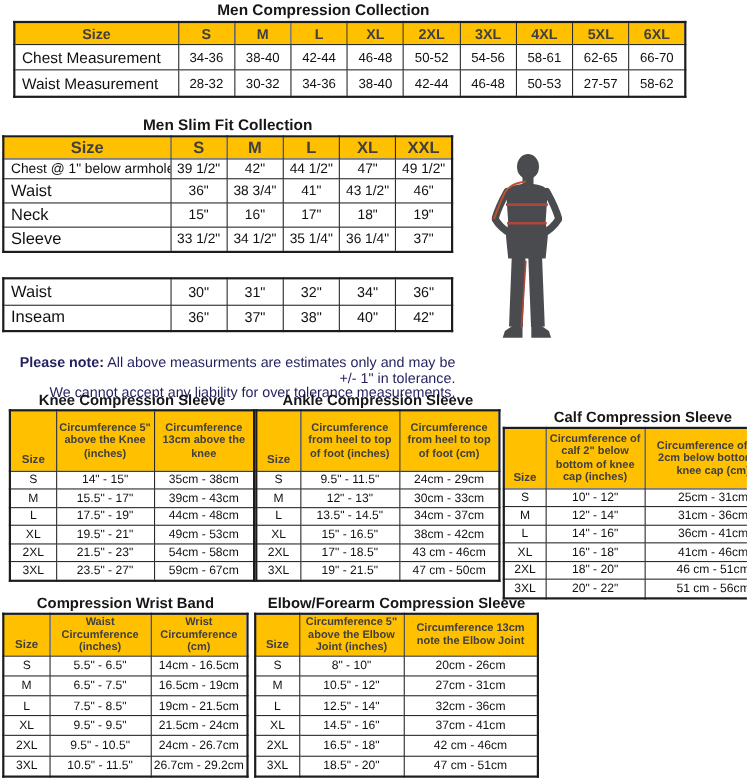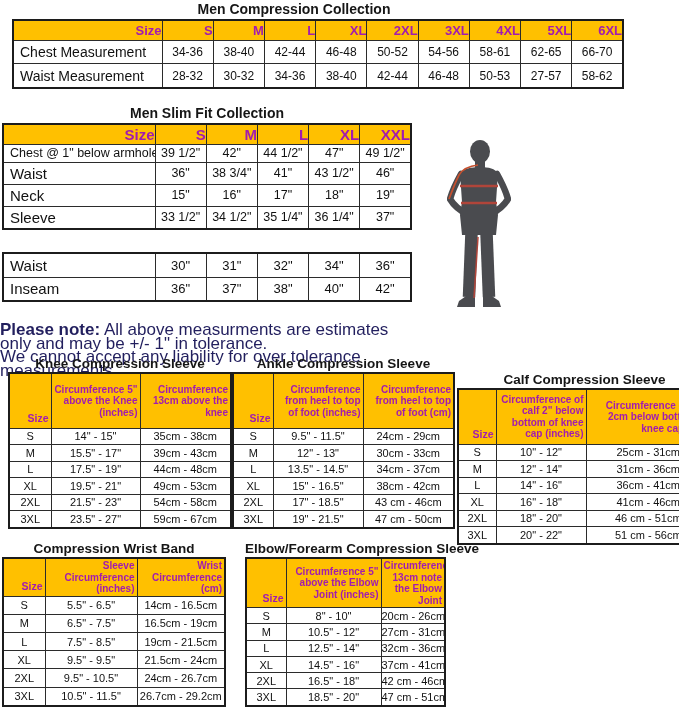--- a/index.html
+++ b/index.html
@@ -25,21 +25,21 @@
   .title-sm{font-size:13.5px;line-height:15px;margin-bottom:1px;}
   .shift-left{transform:translateX(-24px);}
   table{
     border-collapse:collapse;table-layout:fixed;width:100%;background:#fff;
     border:2px solid #1c1c1c;
   }
   th,td{
     border:1px solid var(--table-border);
     text-align:center;vertical-align:middle;overflow:hidden;
   }
-  th{background:var(--header-bg);font-weight:bold;color:#a21caf;text-align:right;}
+  th{background:var(--header-bg);font-weight:bold;color:#404040;}
   
   .t-big th,.t-big td{white-space:nowrap;}
   .t1{height:70px;}
   .t1 th{font-size:13px;height:20px;}
   .t1 td{font-size:12px;}
   .t1 .label-cell{font-size:14px;}
   .t2{height:107px;}
   .t2 th{font-size:15px;height:20px;}
   .t2 td{font-size:12.5px;}
   .t2 .label-cell{font-size:15px;}
@@ -54,22 +54,22 @@
     white-space:normal;vertical-align:middle;
   }
   .t-small th.size-h{vertical-align:bottom;padding-bottom:3px;font-size:10.5px;}
   .t-small td{font-size:11px;white-space:nowrap;}
   .t-mid{height:157px;}
   .t-mid th{height:55px;}
   .t-bot{height:150px;}
   .t-bot th{height:38px;}
   
   .note{
-    text-align:left;color:var(--note-text);
-    font-size:17px;line-height:13.5px;width:414px;
+    text-align:right;color:var(--note-text);
+    font-size:13px;line-height:13.5px;width:414px;
   }
   .note b{font-weight:bold;}
   
   .figure{position:absolute;left:447px;top:140px;width:64px;height:172px;}
 </style>
 </head>
 <body>
 
 <div class="sec" style="left:12px;top:1px;width:612px;">
   <div class="title shift-left">Men Compression Collection</div>
@@ -398,21 +398,21 @@
   <div class="title title-sm">Compression Wrist Band</div>
   <table class="t-small t-bot">
     <colgroup>
         <col style="width:42px">
         <col style="width:92px">
         <col>
       </colgroup>
   <thead>
         <tr>
           <th class="size-h">Size</th>
-          <th>Sleeve Circumference (inches)</th>
+          <th>Waist Circumference (inches)</th>
           <th>Wrist Circumference (cm)</th>
         </tr>
       </thead>
       <tbody>
         <tr>
           <td class="label-cell">S</td>
           <td>5.5" - 6.5"</td>
           <td>14cm - 16.5cm</td>
         </tr>
         <tr>
@@ -437,21 +437,21 @@
         </tr>
         <tr>
           <td class="label-cell">3XL</td>
           <td>10.5" - 11.5"</td>
           <td>26.7cm - 29.2cm</td>
         </tr>
       </tbody>
     </table>
 </div>
 
-<div class="sec" style="left:245px;top:541px;width:201px;">
+<div class="sec" style="left:231px;top:541px;width:259px;">
   <div class="title title-sm">Elbow/Forearm Compression Sleeve</div>
   <table class="t-small t-bot">
     <colgroup>
         <col style="width:40px">
         <col style="width:95px">
         <col>
       </colgroup>
   <thead>
         <tr>
           <th class="size-h">Size</th>

